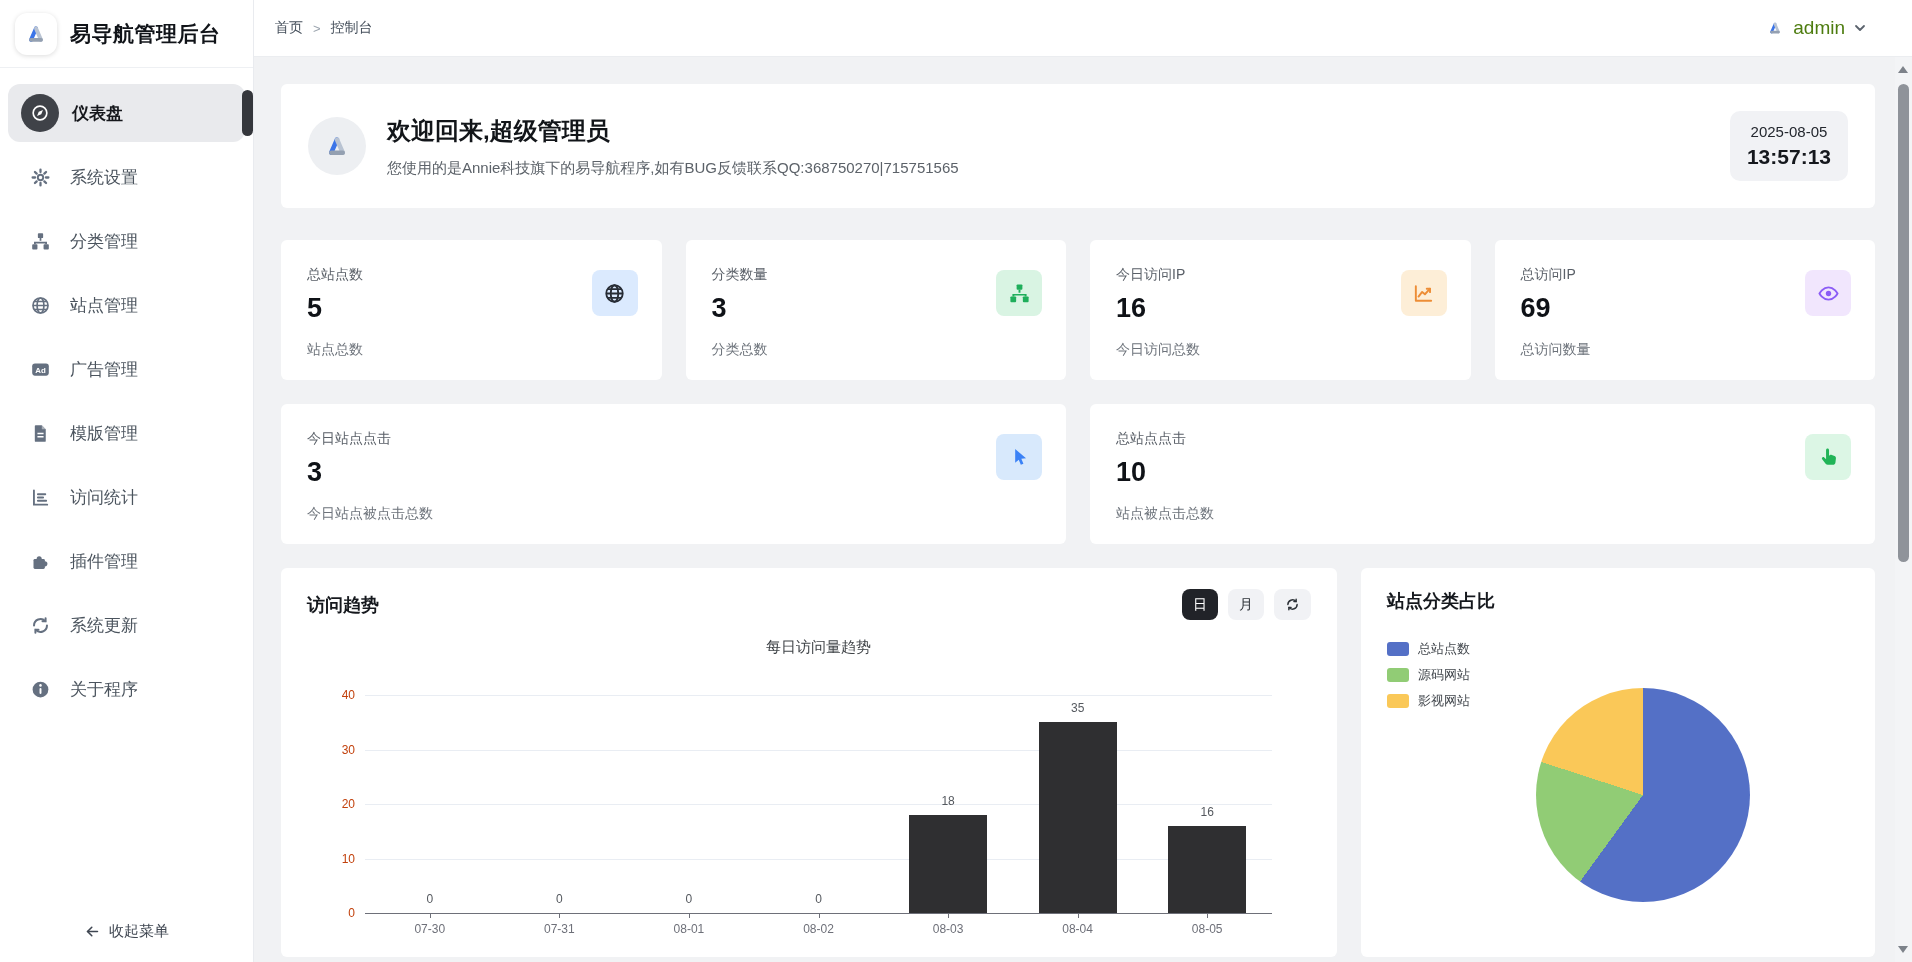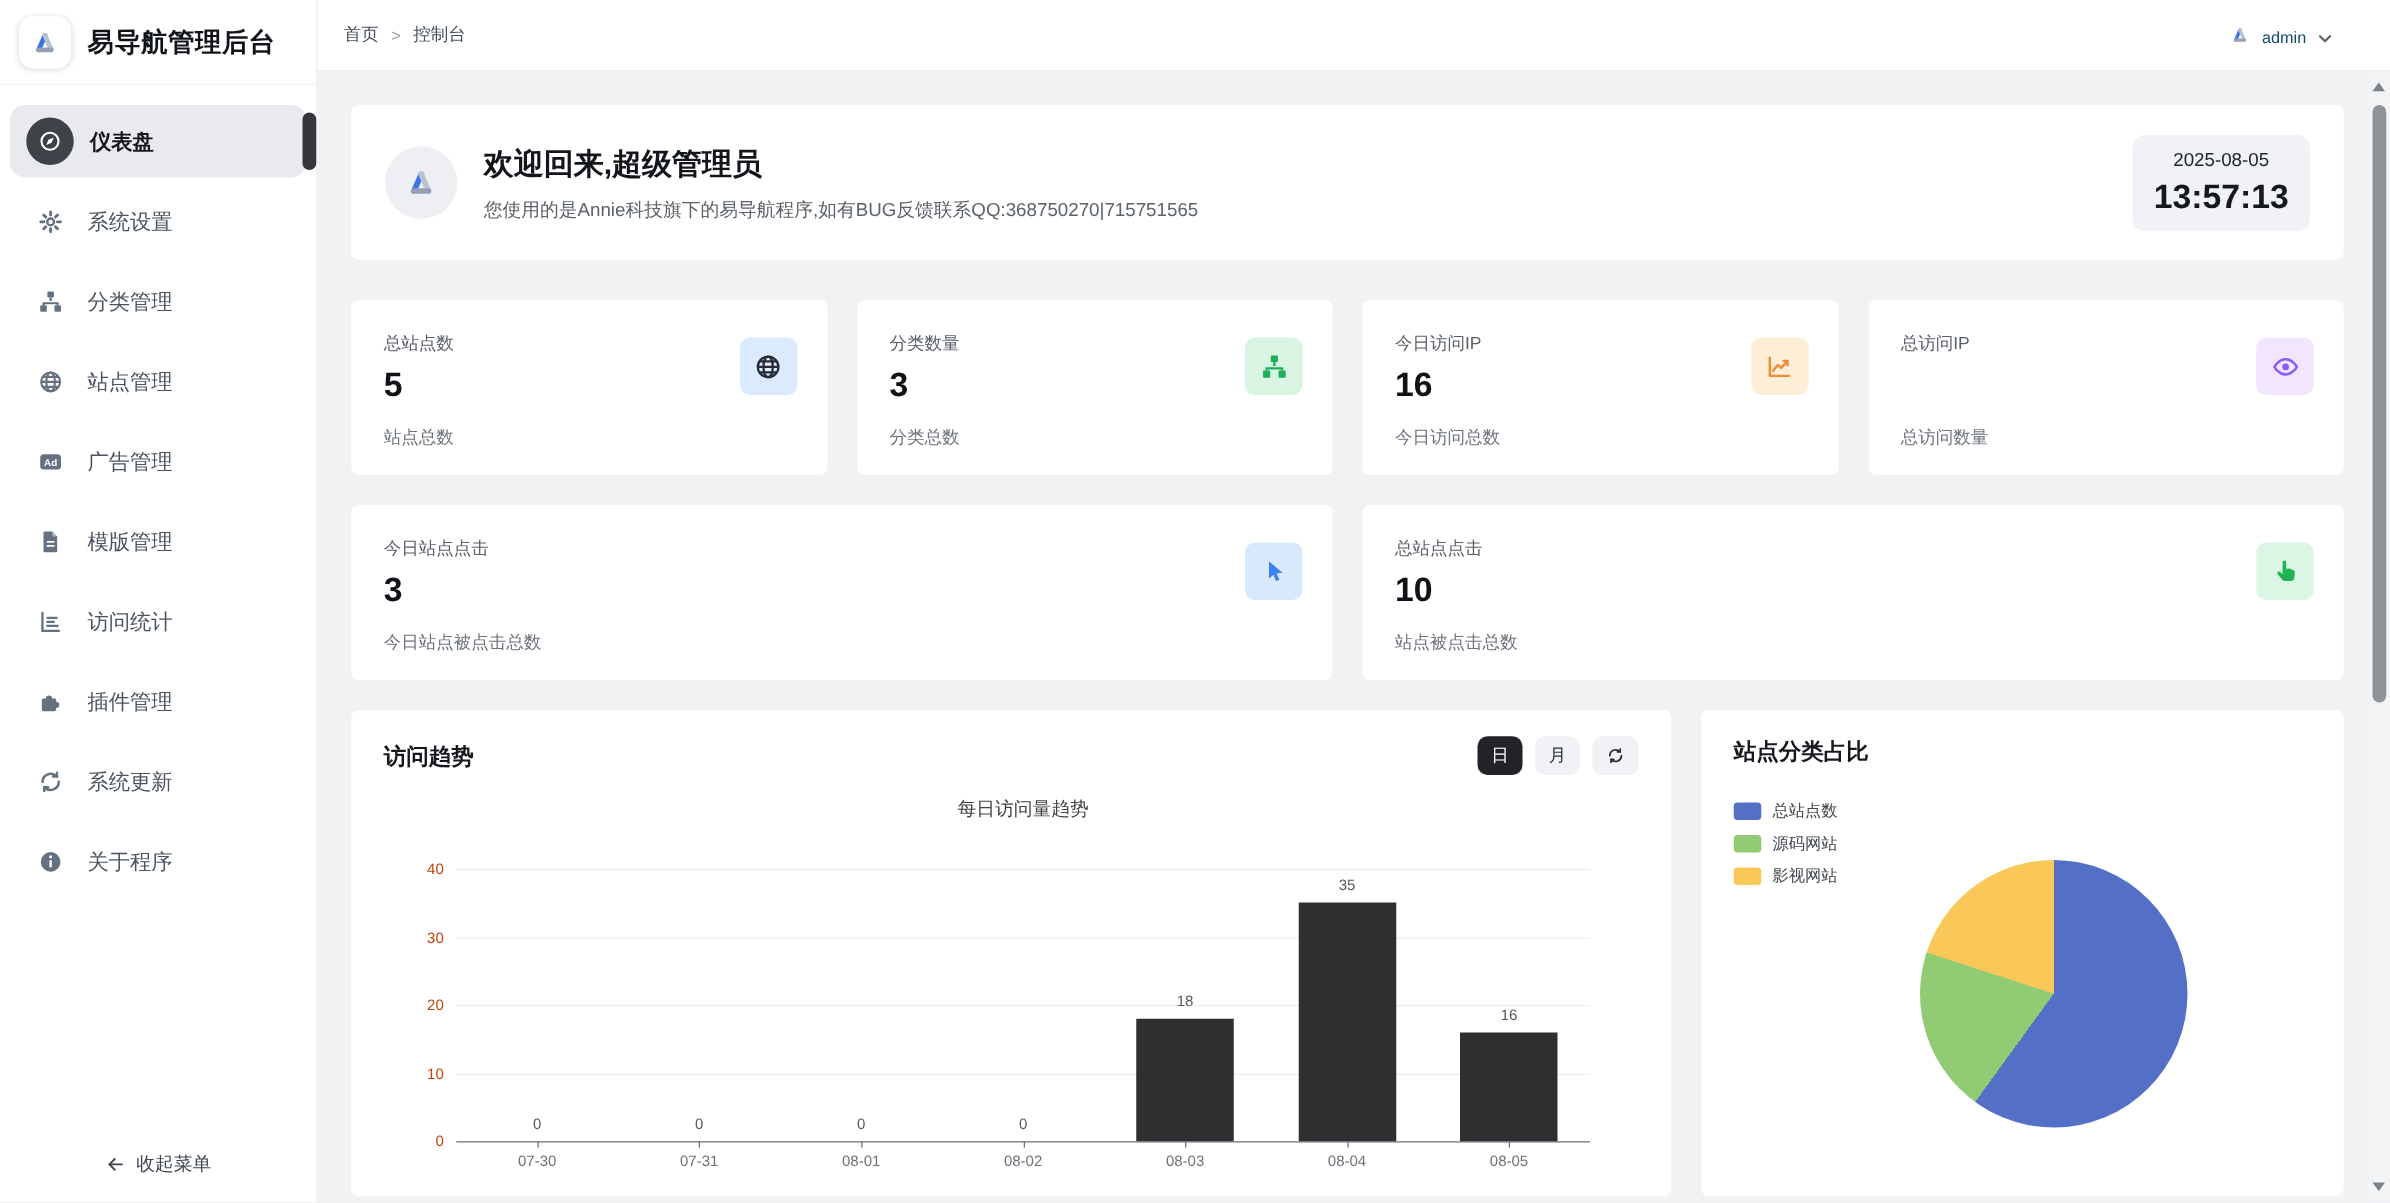--- a/index.html
+++ b/index.html
@@ -27,38 +27,38 @@
   .menu-item.active .mi-icon svg { width:20px; height:20px; }
   .side-thumb { position:absolute; left:242px; top:90px; width:11px; height:46px; border-radius:6px; background:#35373c; cursor:pointer; }
   .collapse { position:absolute; bottom:16px; left:0; right:0; height:30px; display:flex; align-items:center; justify-content:center; gap:8px; color:#3f4651; font-size:15px; cursor:pointer; }
   .collapse svg { width:17px; height:17px; }
 
   
   .topbar { position:absolute; left:254px; right:0; top:0; height:57px; background:#fff; border-bottom:1px solid #ebedf0; display:flex; align-items:center; justify-content:space-between; padding:0 46px 0 21px; z-index:4; }
   .breadcrumb { display:flex; align-items:center; gap:10px; font-size:14px; color:#454f5b; }
   .crumb { cursor:pointer; }
   .crumb-sep { color:#9aa3ad; font-size:13px; }
-  .user { display:flex; align-items:flex-end; gap:9px; font-size:13px; color:#0c4a6e; cursor:pointer; }
+  .user { display:flex; align-items:center; gap:9px; font-size:19px; color:#4d7c0f; cursor:pointer; }
   .user-avatar svg { width:18px; height:18px; }
   .user-caret { color:#5b636d; }
   .user-caret svg { width:12px; height:12px; }
 
   
   .main { position:absolute; left:254px; top:57px; right:17px; bottom:0; padding:27px 20px 0 27px; overflow:hidden; }
   .card { background:#fff; border-radius:6px; }
 
   .welcome { height:124px; display:flex; align-items:center; padding:12px 27px; margin-bottom:32px; }
   .avatar { width:58px; height:58px; border-radius:50%; background:#edeff2; display:flex; align-items:center; justify-content:center; margin-right:21px; flex:none; }
   .avatar svg { width:30px; height:30px; }
   .w-text { flex:1; }
   .w-title { font-size:24px; font-weight:bold; color:#121519; margin-bottom:12px; }
   .w-sub { font-size:15px; color:#5c6269; }
   .timebox { background:#f1f2f5; border-radius:10px; padding:12px 17px; text-align:center; }
   .tb-date { font-size:15px; color:#23272e; margin-bottom:5px; }
-  .tb-time { font-size:27px; font-weight:bold; color:#15181d; }
+  .tb-time { font-size:21px; font-weight:bold; color:#15181d; }
 
   .stats1 { display:grid; grid-template-columns:repeat(4,1fr); gap:24px; margin-bottom:24px; }
   .stats2 { display:grid; grid-template-columns:repeat(2,1fr); gap:24px; margin-bottom:24px; }
   .stat-card { position:relative; height:140px; padding:26px 26px 0 26px; }
   .stat-label { font-size:14px; color:#5a6068; }
   .stat-value { font-size:27px; font-weight:bold; color:#0f1217; margin-top:9px; }
   .stat-desc { position:absolute; left:26px; bottom:21px; font-size:14px; color:#6d737b; }
   .stat-icon { position:absolute; right:24px; top:30px; width:46px; height:46px; border-radius:8px; display:flex; align-items:center; justify-content:center; }
   .stat-icon svg { width:23px; height:23px; }
 
@@ -306,20 +306,21 @@
         <div class="stat-icon" style="background: rgb(253, 238, 215); color: rgb(237, 141, 54);">
           <svg viewBox="0 0 24 24" fill="none" stroke="currentColor" stroke-width="2" stroke-linecap="round" stroke-linejoin="round">
             <path d="M4 4.5v15h16"></path>
             <path d="M6.8 15.2l3.8-4.8 2.9 2.4 5.3-5.8"></path>
             <path d="M18.8 10.6V7h-3.4"></path>
           </svg>
         </div>
       </div>
       <div class="card stat-card">
         <div class="stat-label">总访问IP</div>
+        <div class="stat-value">69</div>
         <div class="stat-desc">总访问数量</div>
         <div class="stat-icon" style="background: rgb(241, 230, 253); color: rgb(139, 92, 246);">
           <svg viewBox="0 0 24 24" fill="none" stroke="currentColor" stroke-width="2">
             <path d="M2.6 12S6 5.6 12 5.6 21.4 12 21.4 12 18 18.4 12 18.4 2.6 12 2.6 12z"></path>
             <circle cx="12" cy="12" r="2.8" fill="currentColor" stroke="none"></circle>
           </svg>
         </div>
       </div>
     </section>
   <section class="stats2">

